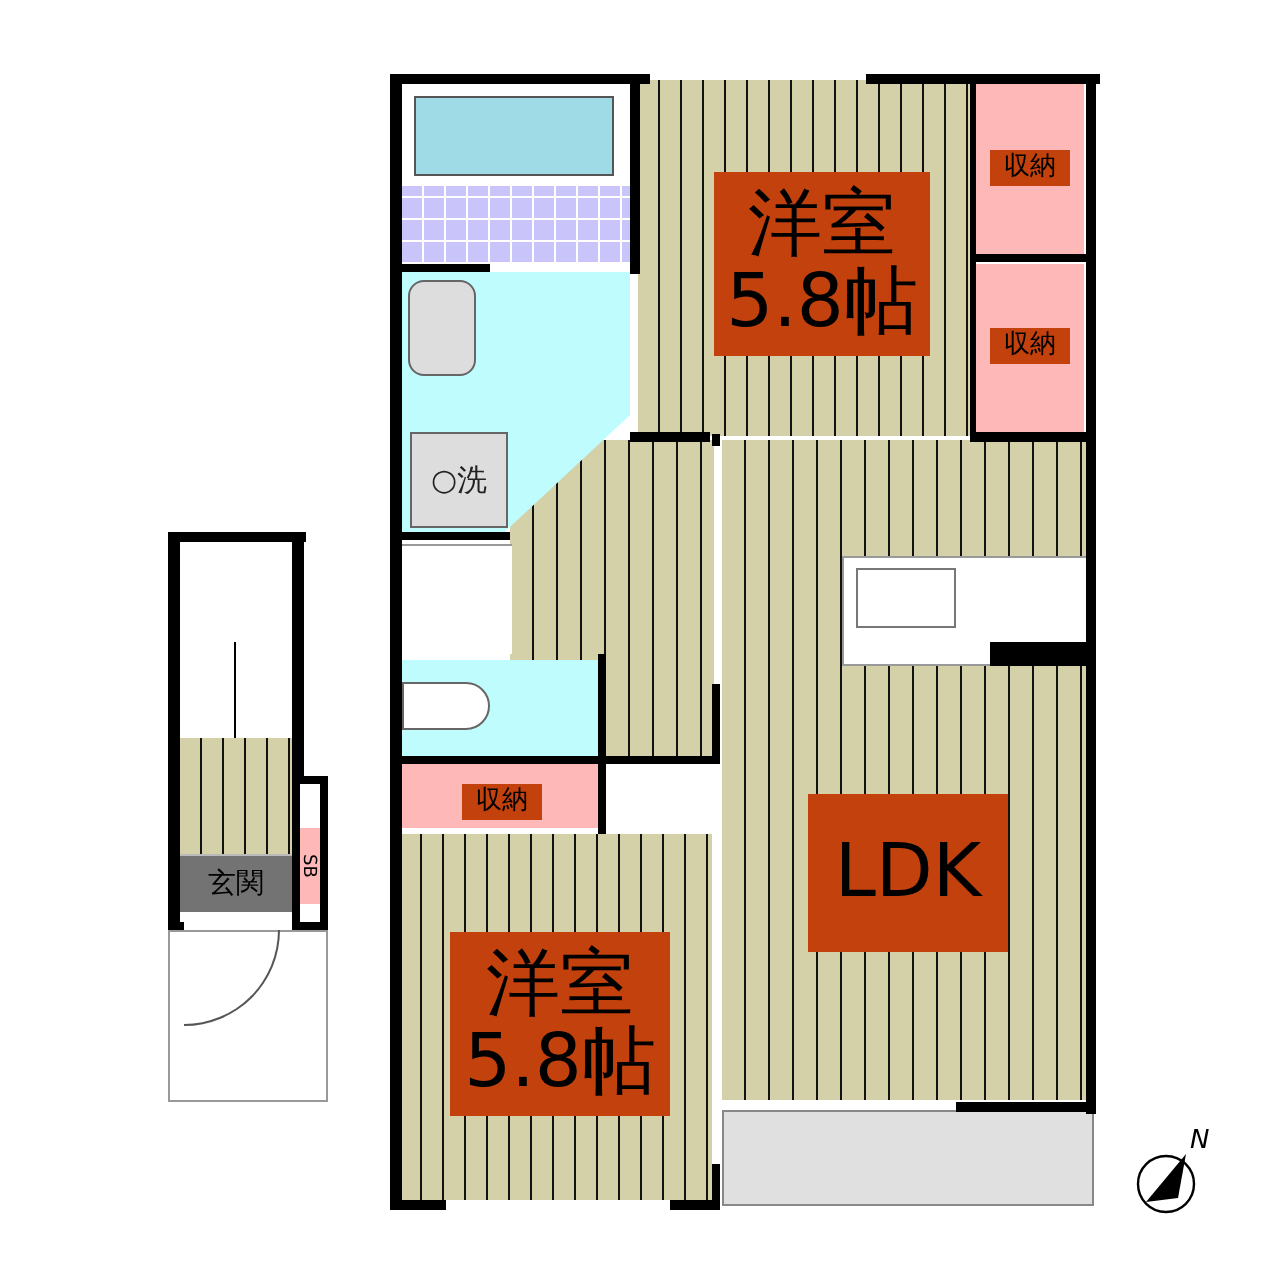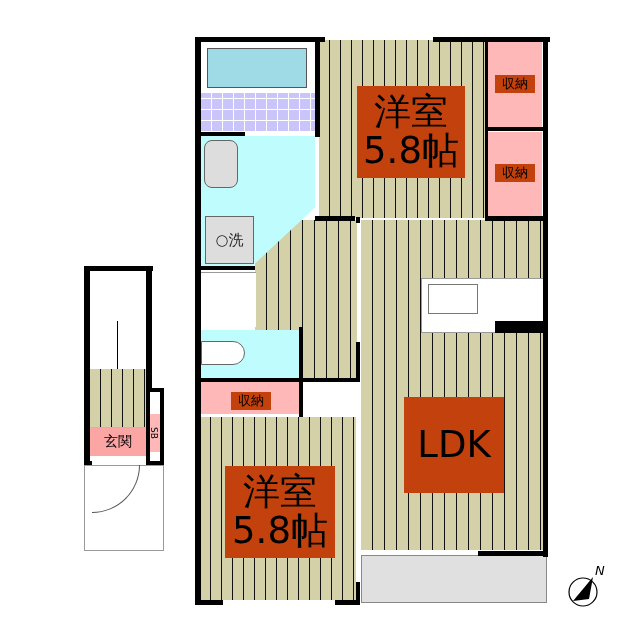--- a/index.html
+++ b/index.html
@@ -73,21 +73,21 @@
   <div class="abs wall" style="left:104px;top:290px;width:4px;height:90px;"></div>
   <div class="abs wall" style="left:0;top:341px;width:165px;height:4px;"></div>
   <div class="abs wall" style="left:283px;top:514px;width:70px;height:5px;"></div>
   <div class="abs wall" style="left:0;top:563px;width:28px;height:5px;"></div>
   <div class="abs wall" style="left:140px;top:563px;width:25px;height:5px;"></div>
 
   <div class="abs label-box big" style="left:162px;top:49px;width:108px;height:92px;">
     <span>洋室</span>
     <span>5.8帖</span>
   </div>
-  <div class="abs label-box big" style="left:209px;top:360px;width:100px;height:96px;">
+  <div class="abs label-box big" style="left:209px;top:360px;width:100px;height:79px;">
     <span>LDK</span>
   </div>
   <div class="abs label-box big" style="left:30px;top:429px;width:110px;height:92px;">
     <span>洋室</span>
     <span>5.8帖</span>
   </div>
 
   <div class="abs label-box small" style="left:300px;top:38px;width:40px;height:18px;">
     <span>収納</span>
   </div>
@@ -96,21 +96,21 @@
   </div>
   <div class="abs label-box small" style="left:36px;top:355px;width:40px;height:18px;">
     <span>収納</span>
   </div>
 </div>
 
 <div class="abs" style="left:84px;top:266px;width:82px;height:285px;">
   <div class="abs" style="left:6px;top:4px;width:56px;height:100px;background:#fff;"></div>
   <div class="abs" style="left:33px;top:55px;width:1px;height:50px;background:#000;"></div>
   <div class="abs floor" style="left:6px;top:103px;width:56px;height:58px;"></div>
-  <div class="abs" style="left:6px;top:161px;width:56px;height:29px;background:#fca5a5;border-top:1px solid #bbb;display:flex;align-items:center;justify-content:center;font-size:14px;">
+  <div class="abs" style="left:6px;top:161px;width:56px;height:29px;background:#737373;border-top:1px solid #bbb;display:flex;align-items:center;justify-content:center;font-size:14px;">
     <span>玄関</span>
   </div>
   <div class="abs storage" style="left:62px;top:148px;width:14px;height:38px;display:flex;flex-direction:column;align-items:center;justify-content:center;font-size:9px;line-height:1.1;">
     <span style="writing-mode:vertical-rl;">SB</span>
   </div>
   <div class="abs wall" style="left:0;top:0;width:6px;height:199px;"></div>
   <div class="abs wall" style="left:0;top:0;width:69px;height:5px;"></div>
   <div class="abs wall" style="left:62px;top:0;width:6px;height:125px;"></div>
   <div class="abs wall" style="left:62px;top:122px;width:18px;height:77px;border:4px solid #000;background:transparent;"></div>
   <div class="abs wall" style="left:0;top:195px;width:8px;height:4px;"></div>

